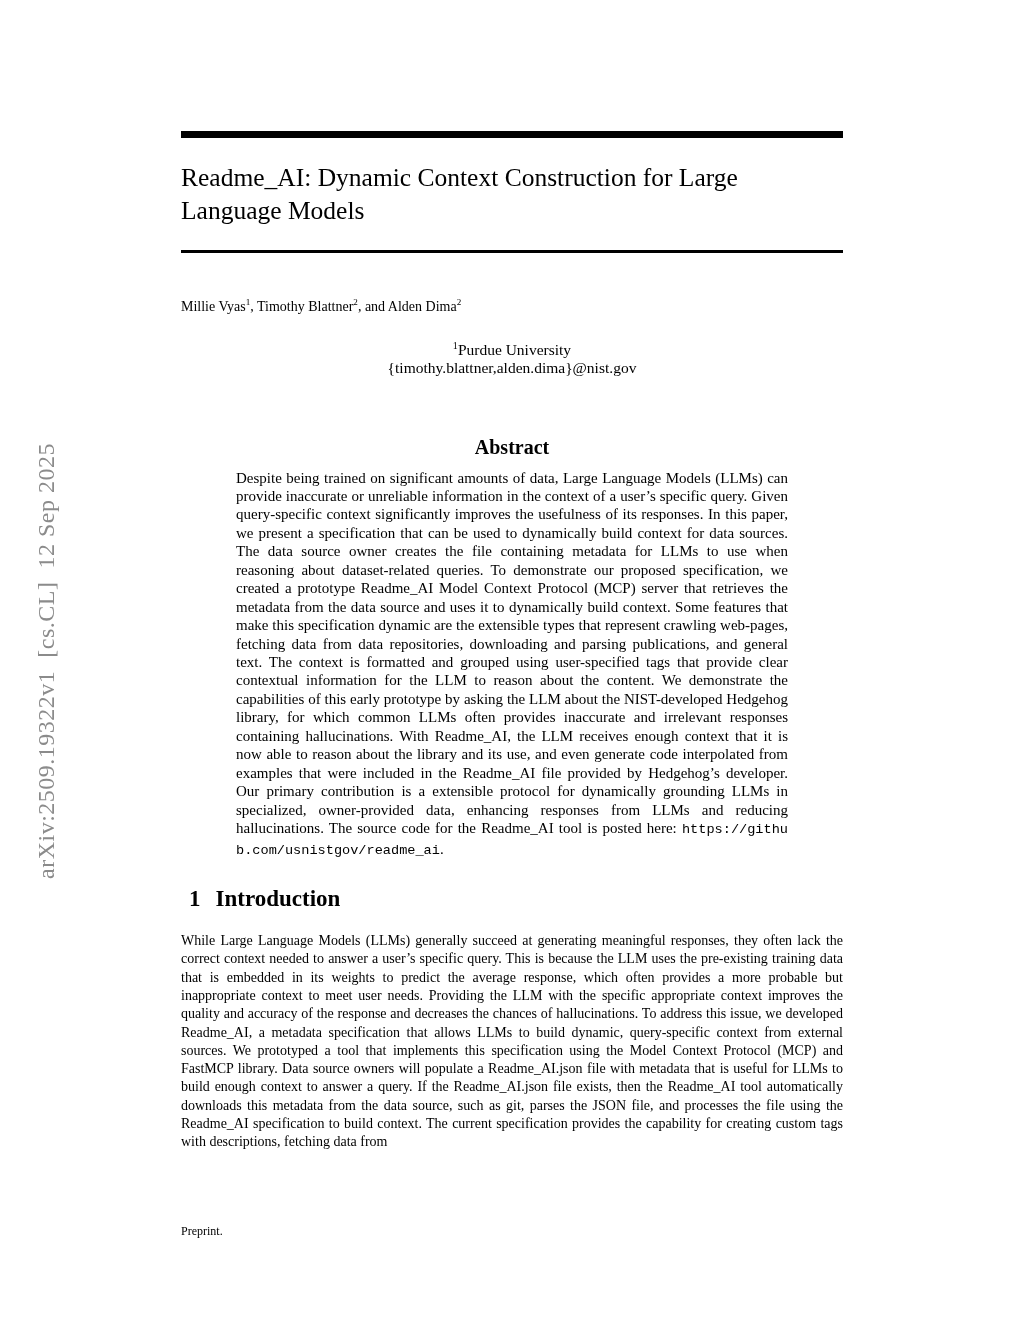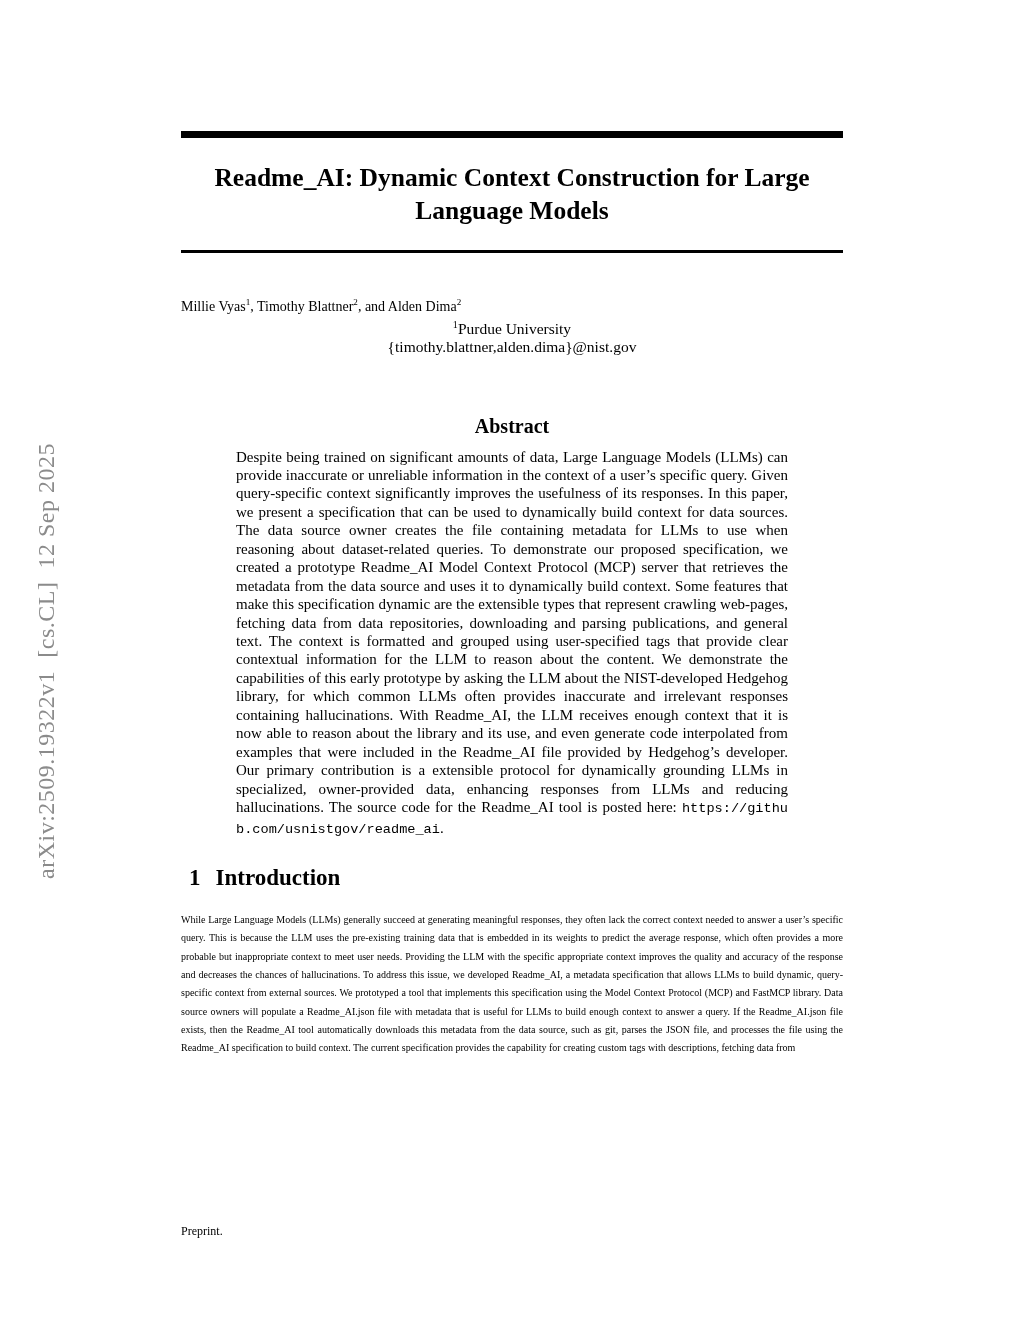--- a/index.html
+++ b/index.html
@@ -29,32 +29,32 @@
     left: 181px;
     top: 131px;
     width: 662px;
   }
   .rule-thick { height: 7px; background: #000000; }
   .rule-thin  { height: 2.5px; background: #000000; margin-top: 23px; }
   .title {
     margin: 23px 0 0 0;
     font-size: 25.5px;
     line-height: 33px;
-    font-weight: bold;
-    text-align: center;
+    font-weight: normal;
+    text-align: left;
   }
   .authors {
     margin-top: 44px;
     text-align: left;
     font-size: 14px;
     line-height: 19px;
   }
   sup { font-size: 0.65em; line-height: 0; }
   .affiliations {
-    margin-top: 4px;
+    margin-top: 25px;
     text-align: center;
     font-size: 15.5px;
     line-height: 18.5px;
   }
   .affil-email { }
   .abstract-heading {
     margin: 58px 0 0 0;
     text-align: center;
     font-size: 20px;
     font-weight: bold;
@@ -73,21 +73,21 @@
   }
   .section-heading {
     margin: 26px 0 0 8px;
     font-size: 23px;
     font-weight: bold;
   }
   .sec-num { margin-right: 15px; }
   .section-body {
     margin: 20px 0 0 0;
     text-align: justify;
-    font-size: 10px;
+    font-size: 14px;
     line-height: 18.3px;
   }
   .footer {
     position: absolute;
     left: 181px;
     top: 1224px;
     font-size: 12px;
   }
 </style>
 </head>

